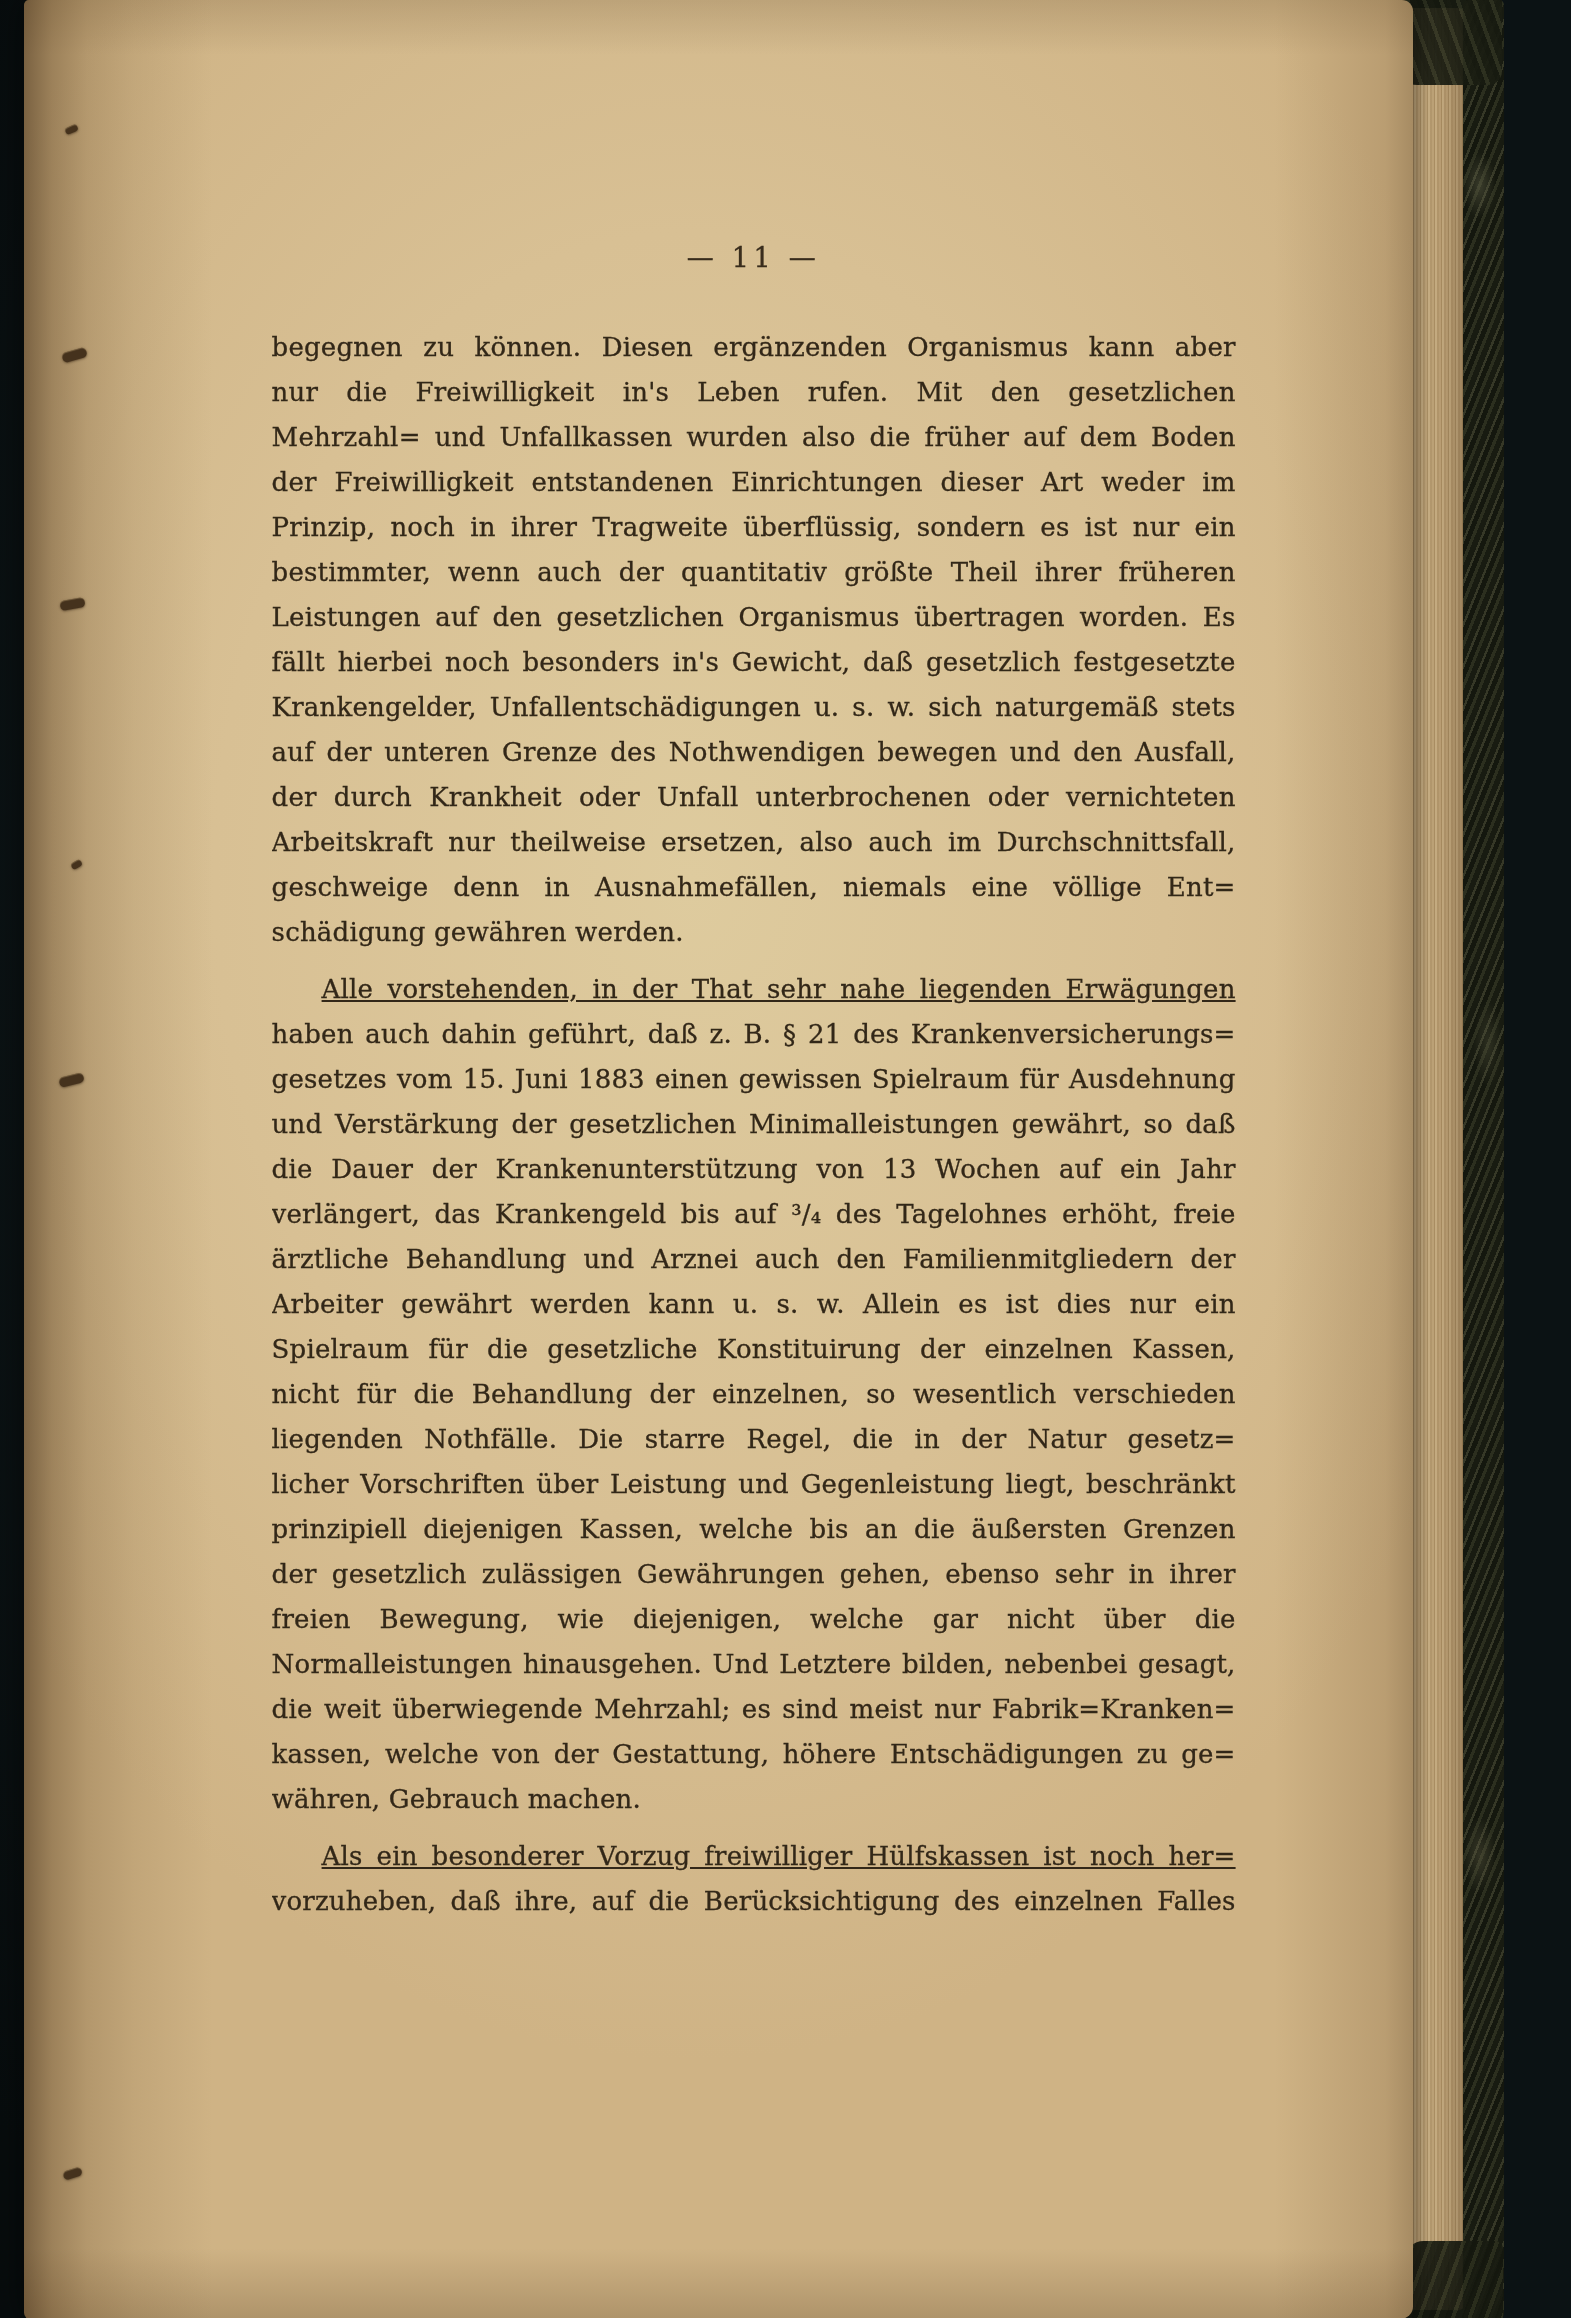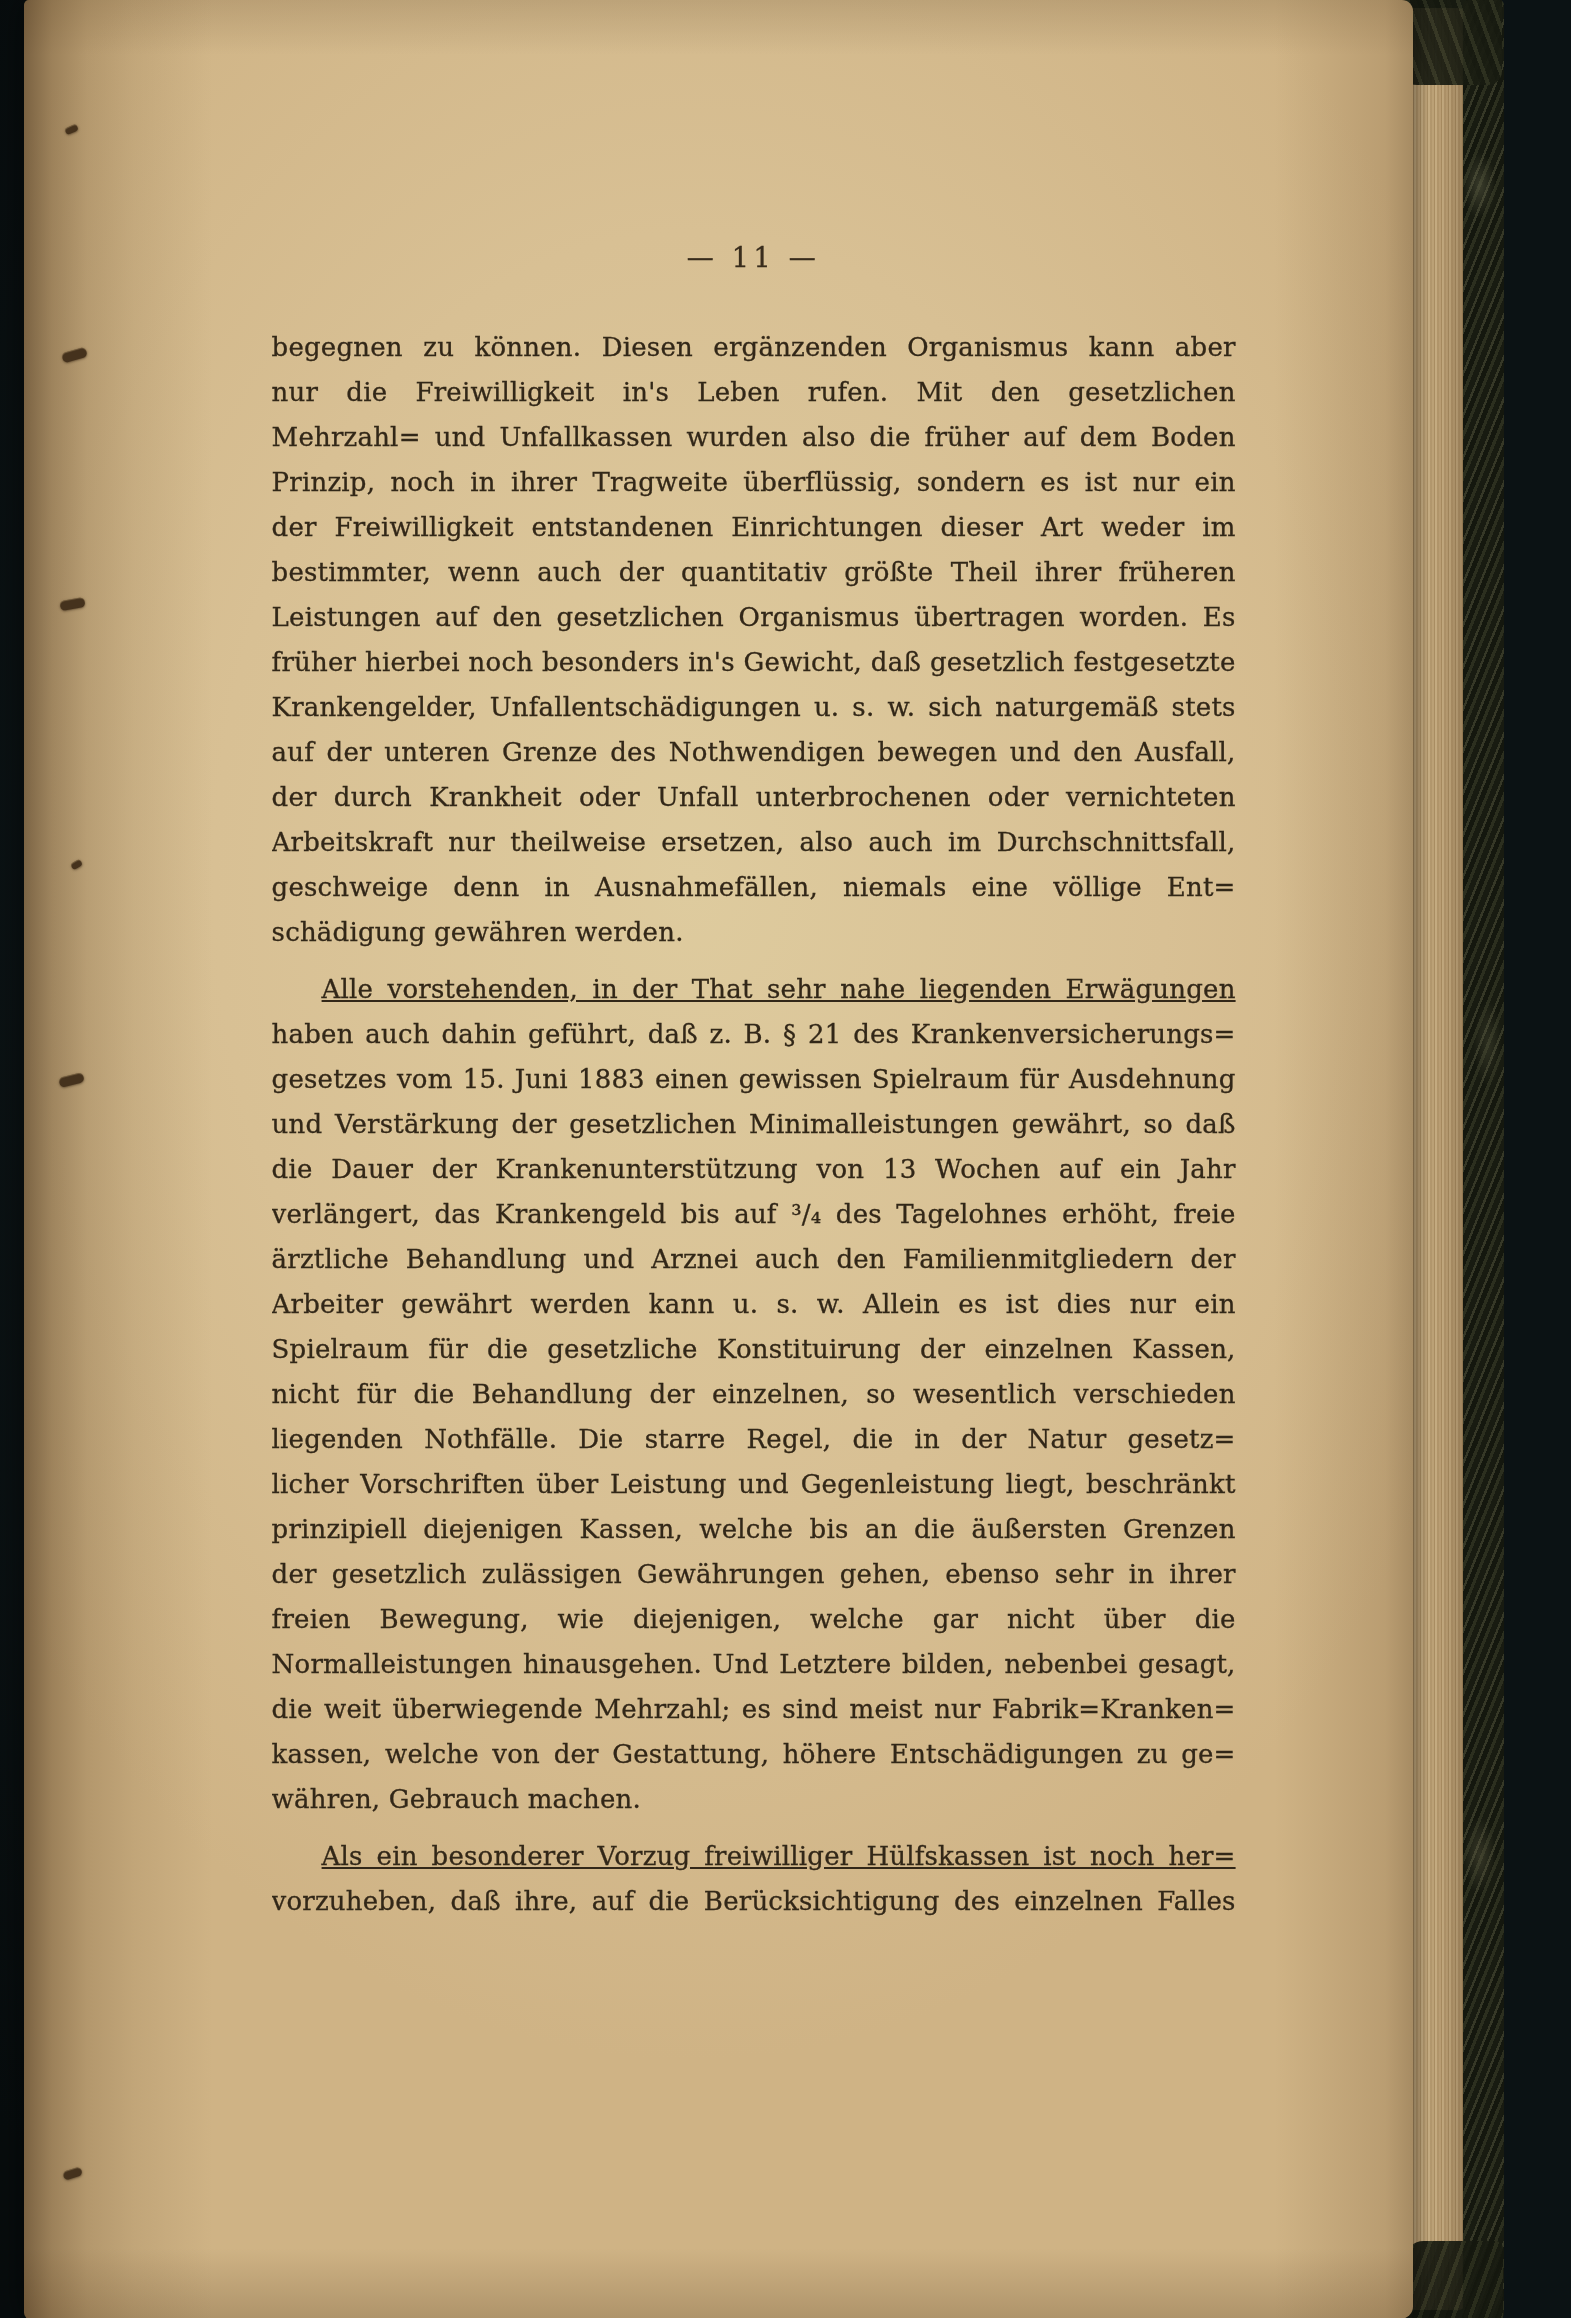--- a/index.html
+++ b/index.html
@@ -189,25 +189,25 @@
     <div class="stitch s6"></div>
 
     <div class="print-area">
       <div class="page-number">— 11 —</div>
 
       <div class="text-block">
           <div class="para">
             <div class="line">begegnen zu können. Diesen ergänzenden Organismus kann aber</div>
             <div class="line">nur die Freiwilligkeit in's Leben rufen. Mit den gesetzlichen</div>
             <div class="line">Mehrzahl= und Unfallkassen wurden also die früher auf dem Boden</div>
+            <div class="line">der Freiwilligkeit entstandenen Einrichtungen dieser Art weder im</div>
             <div class="line">Prinzip, noch in ihrer Tragweite überflüssig, sondern es ist nur ein</div>
-            <div class="line">der Freiwilligkeit entstandenen Einrichtungen dieser Art weder im</div>
             <div class="line">bestimmter, wenn auch der quantitativ größte Theil ihrer früheren</div>
             <div class="line">Leistungen auf den gesetzlichen Organismus übertragen worden. Es</div>
-            <div class="line">früher hierbei noch besonders in's Gewicht, daß gesetzlich festgesetzte</div>
+            <div class="line">fällt hierbei noch besonders in's Gewicht, daß gesetzlich festgesetzte</div>
             <div class="line">Krankengelder, Unfallentschädigungen u. s. w. sich naturgemäß stets</div>
             <div class="line">auf der unteren Grenze des Nothwendigen bewegen und den Ausfall,</div>
             <div class="line">der durch Krankheit oder Unfall unterbrochenen oder vernichteten</div>
             <div class="line">Arbeitskraft nur theilweise ersetzen, also auch im Durchschnittsfall,</div>
             <div class="line">geschweige denn in Ausnahmefällen, niemals eine völlige Ent=</div>
             <div class="line last">schädigung gewähren werden.</div>
           </div>
           <div class="para">
             <div class="line indent">Alle vorstehenden, in der That sehr nahe liegenden Erwägungen</div>
             <div class="line">haben auch dahin geführt, daß z. B. § 21 des Krankenversicherungs=</div>

